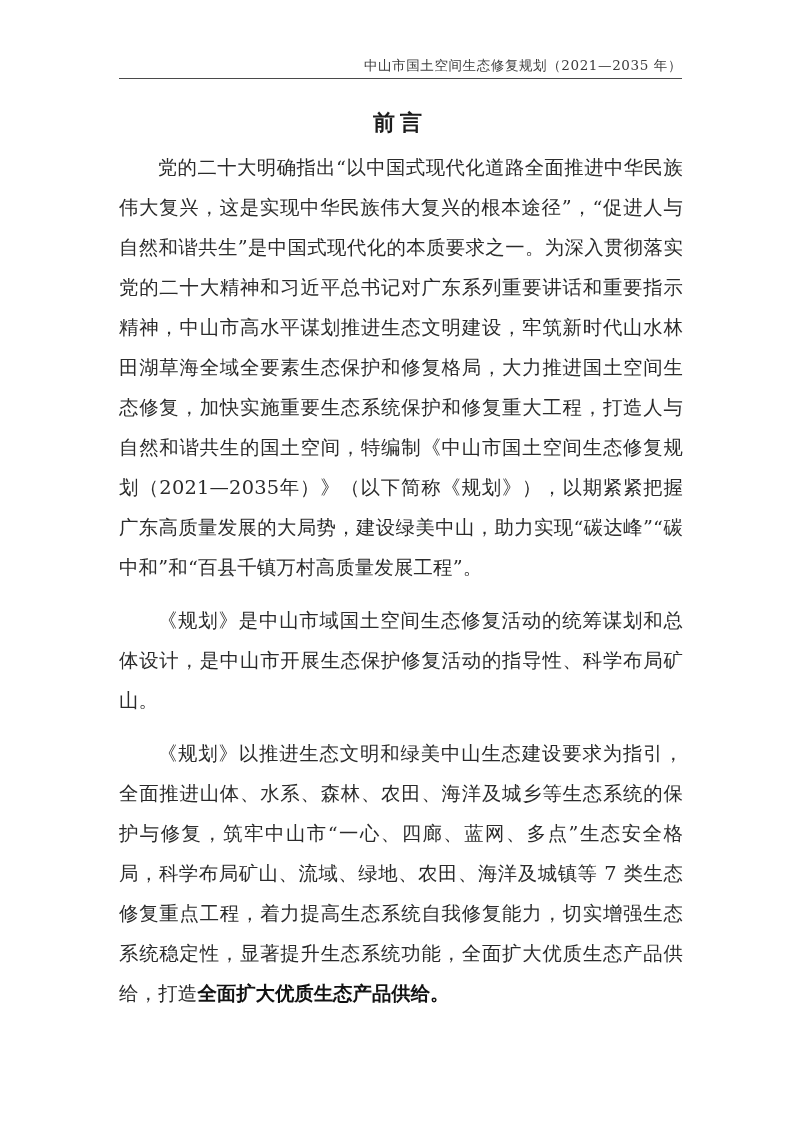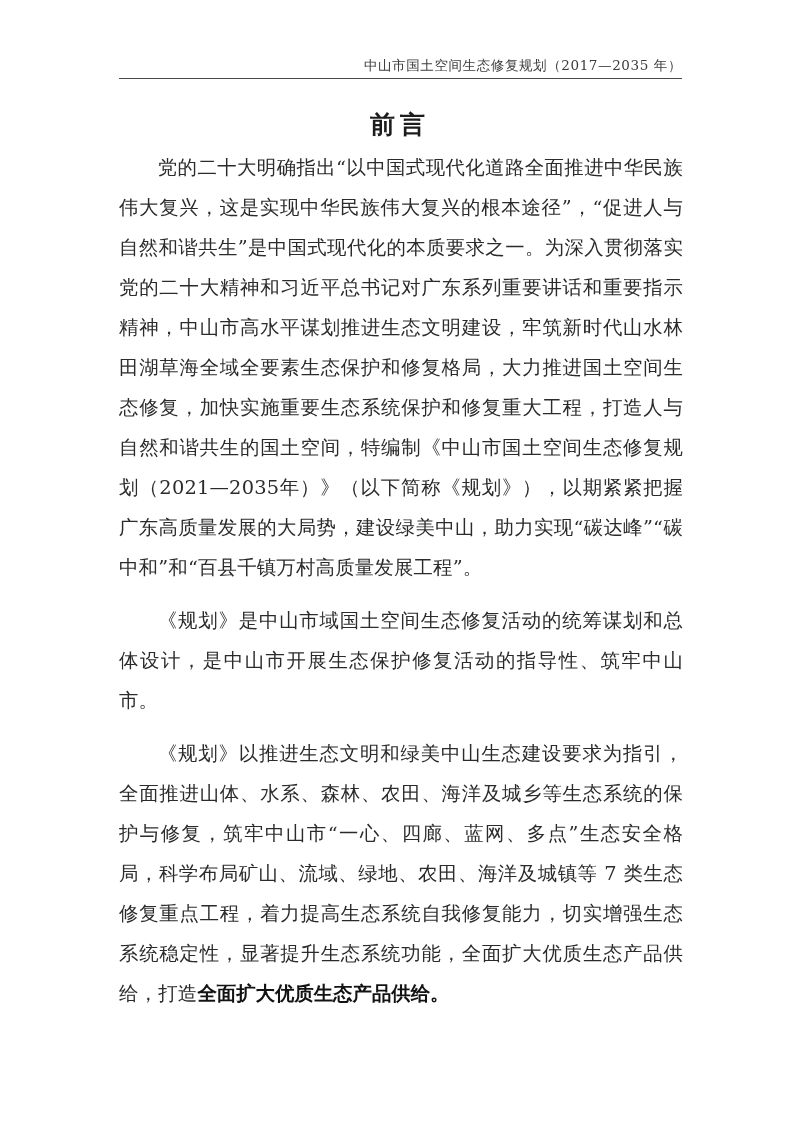--- a/index.html
+++ b/index.html
@@ -52,21 +52,21 @@
 
   
   .doc-title {
     position: absolute;
     left: 0;
     top: 108px;
     width: 800px;
     text-align: center;
     font-family: "DejaVu Sans", "Liberation Sans", sans-serif;
     font-weight: bold;
-    font-size: 25px;
+    font-size: 22px;
     letter-spacing: 5px;
     color: #1c1c1c;
   }
 
   
   .body-col {
     position: absolute;
     left: 119px;
     top: 148px;
     width: 564px;
@@ -97,29 +97,29 @@
     color: #121212;
     letter-spacing: 0;
   }
 </style>
 </head>
 <body>
 
 <div class="page">
 
   <div class="header">
-    <span class="header-text">中山市国土空间生态修复规划（2017—2035 年）</span>
+    <span class="header-text">中山市国土空间生态修复规划（2021—2035 年）</span>
     <div class="header-rule"></div>
   </div>
 
   <div class="doc-title">前言</div>
 
   <div class="body-col">
 
     <p class="para">党的二十大明确指出“以中国式现代化道路全面推进中华民族伟大复兴，这是实现中华民族伟大复兴的根本途径”，“促进人与自然和谐共生”是中国式现代化的本质要求之一。为深入贯彻落实党的二十大精神和习近平总书记对广东系列重要讲话和重要指示精神，中山市高水平谋划推进生态文明建设，牢筑新时代山水林田湖草海全域全要素生态保护和修复格局，大力推进国土空间生态修复，加快实施重要生态系统保护和修复重大工程，打造人与自然和谐共生的国土空间，特编制《中山市国土空间生态修复规划（2021—2035年）》（以下简称《规划》），以期紧紧把握广东高质量发展的大局势，建设绿美中山，助力实现“碳达峰”“碳中和”和“百县千镇万村高质量发展工程”。</p>
 
-    <p class="para">《规划》是中山市域国土空间生态修复活动的统筹谋划和总体设计，是中山市开展生态保护修复活动的指导性、筑牢中山市。</p>
+    <p class="para">《规划》是中山市域国土空间生态修复活动的统筹谋划和总体设计，是中山市开展生态保护修复活动的指导性、科学布局矿山。</p>
 
     <p class="para"><span>《规划》以推进生态文明和绿美中山生态建设要求为指引，全面推进山体、水系、森林、农田、海洋及城乡等生态系统的保护与修复，筑牢中山市“一心、四廊、蓝网、多点”生态安全格局，科学布局矿山、流域、绿地、农田、海洋及城镇等 7 类生态修复重点工程，着力提高生态系统自我修复能力，切实增强生态系统稳定性，显著提升生态系统功能，全面扩大优质生态产品供给，打造</span><span class="emph">全面扩大优质生态产品供给。</span></p>
 
   </div>
 
 </div>
 
 </body></html>

